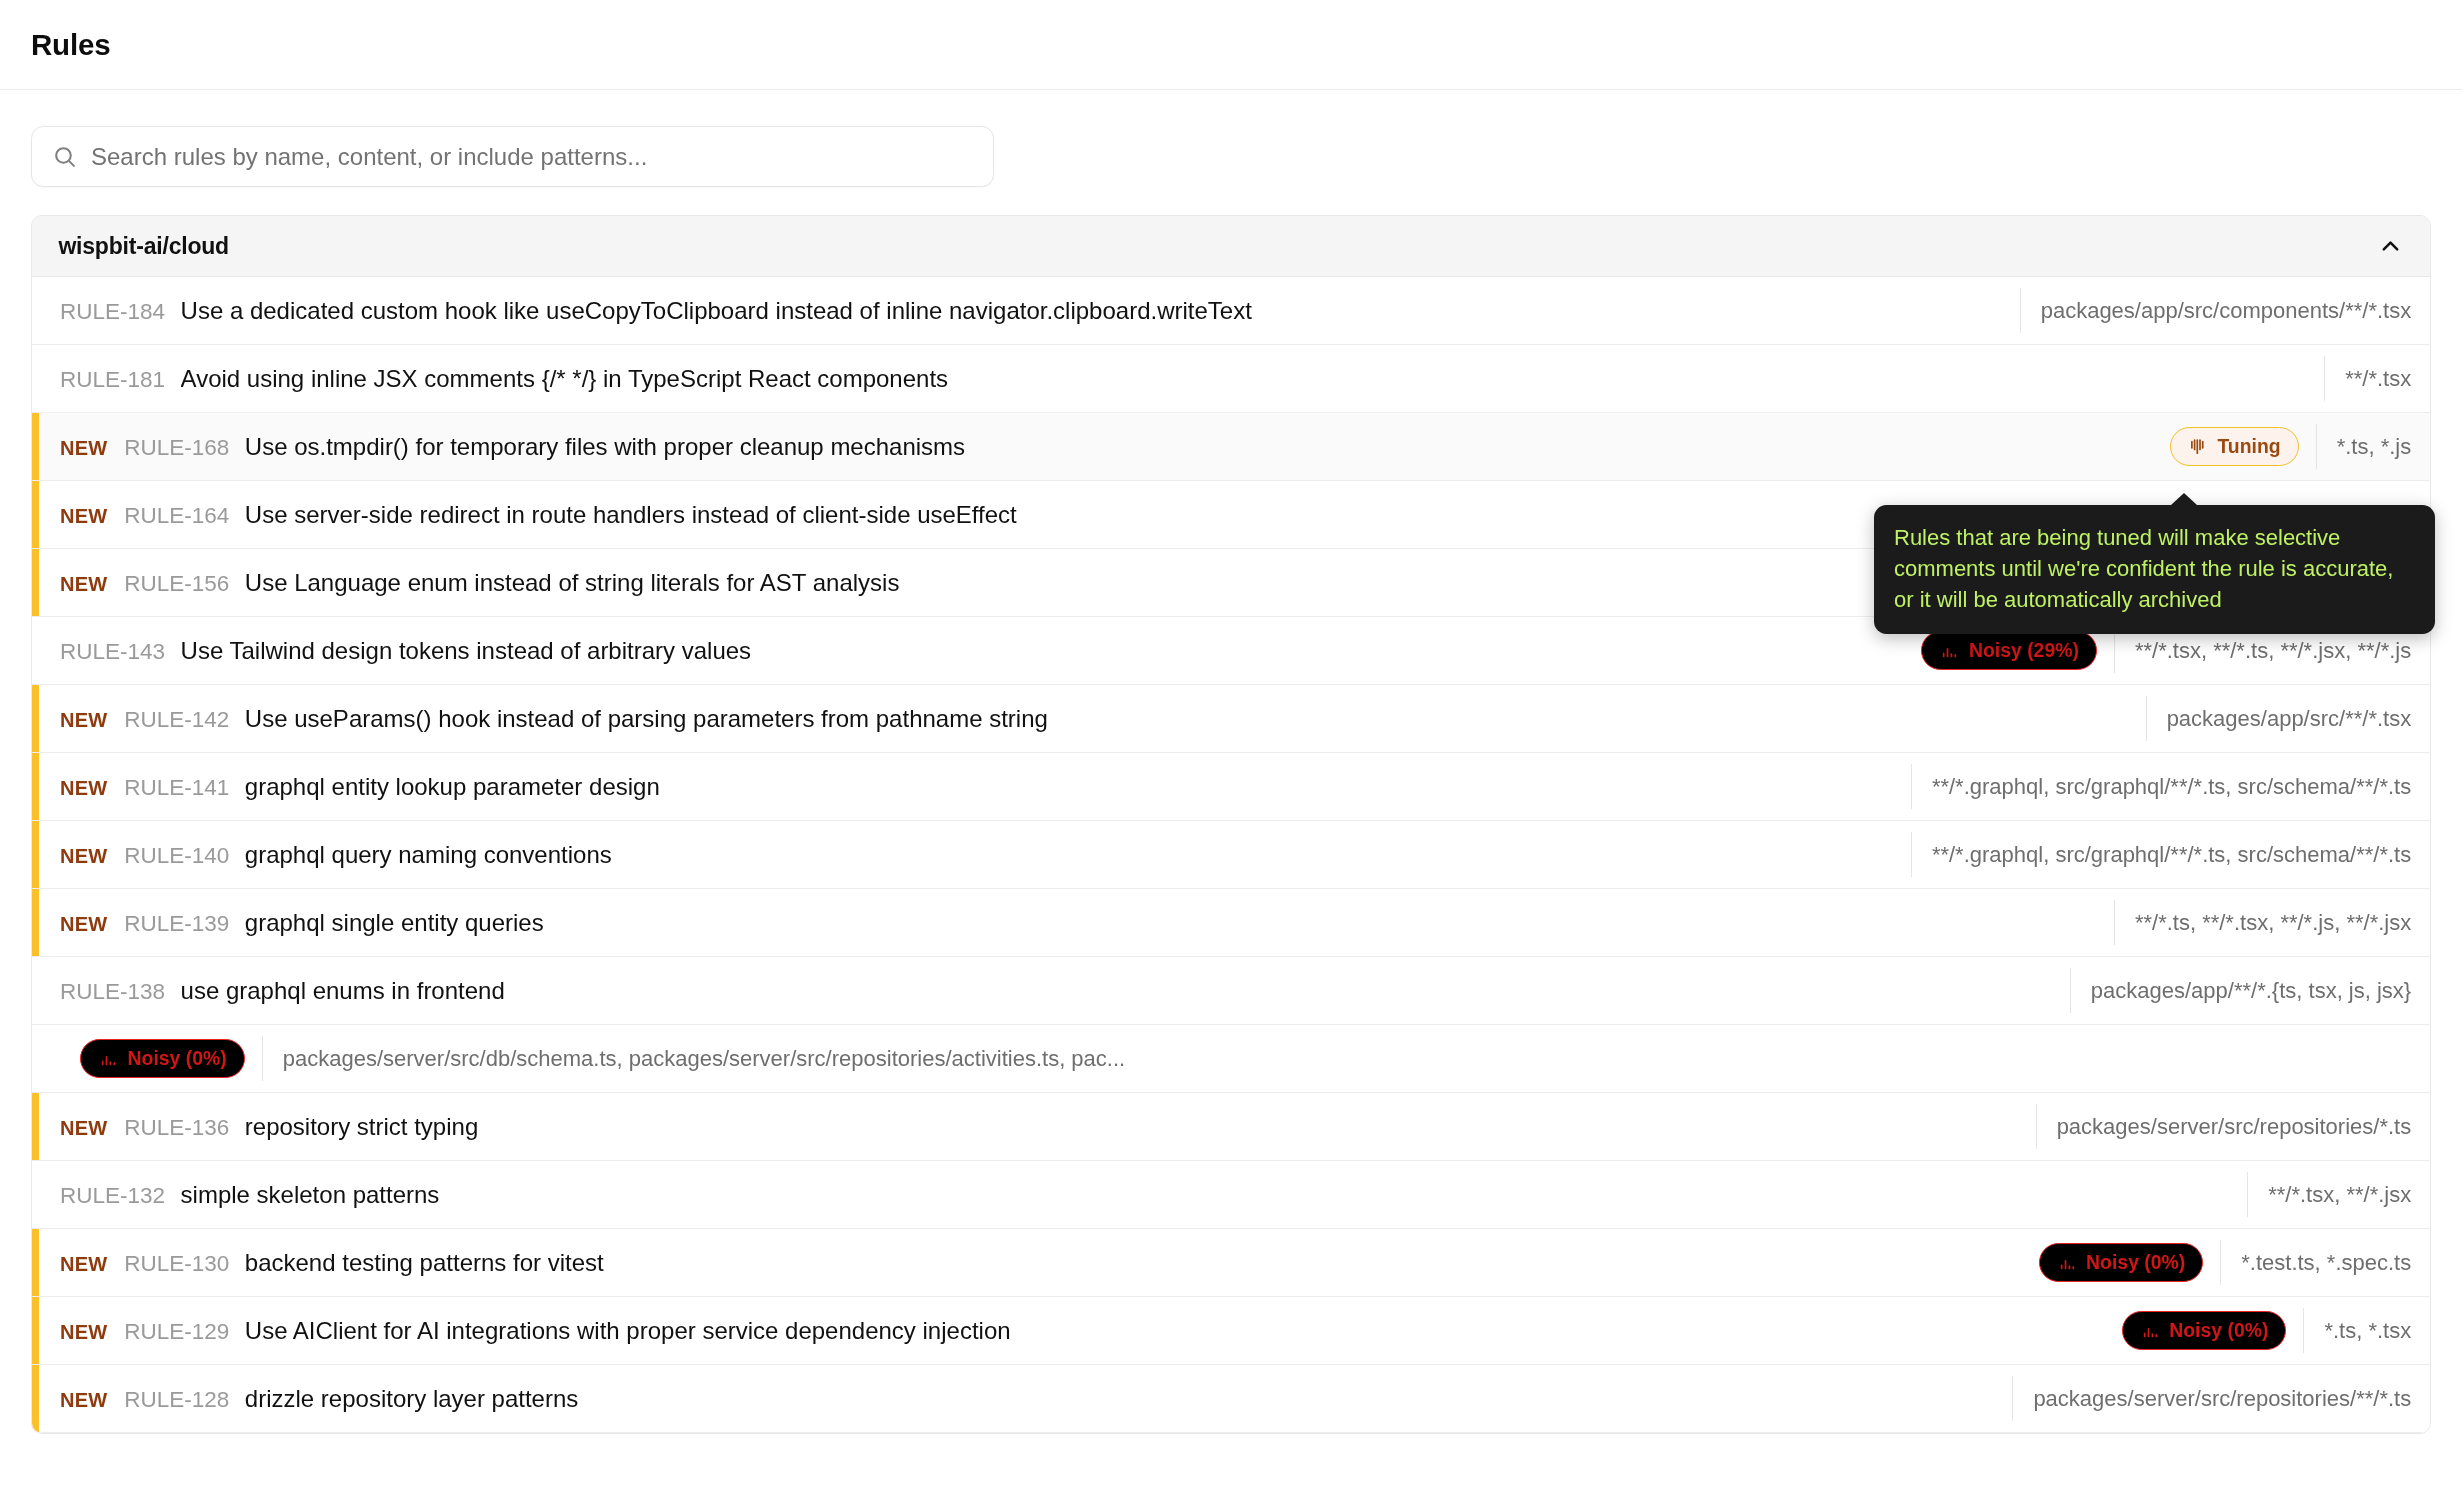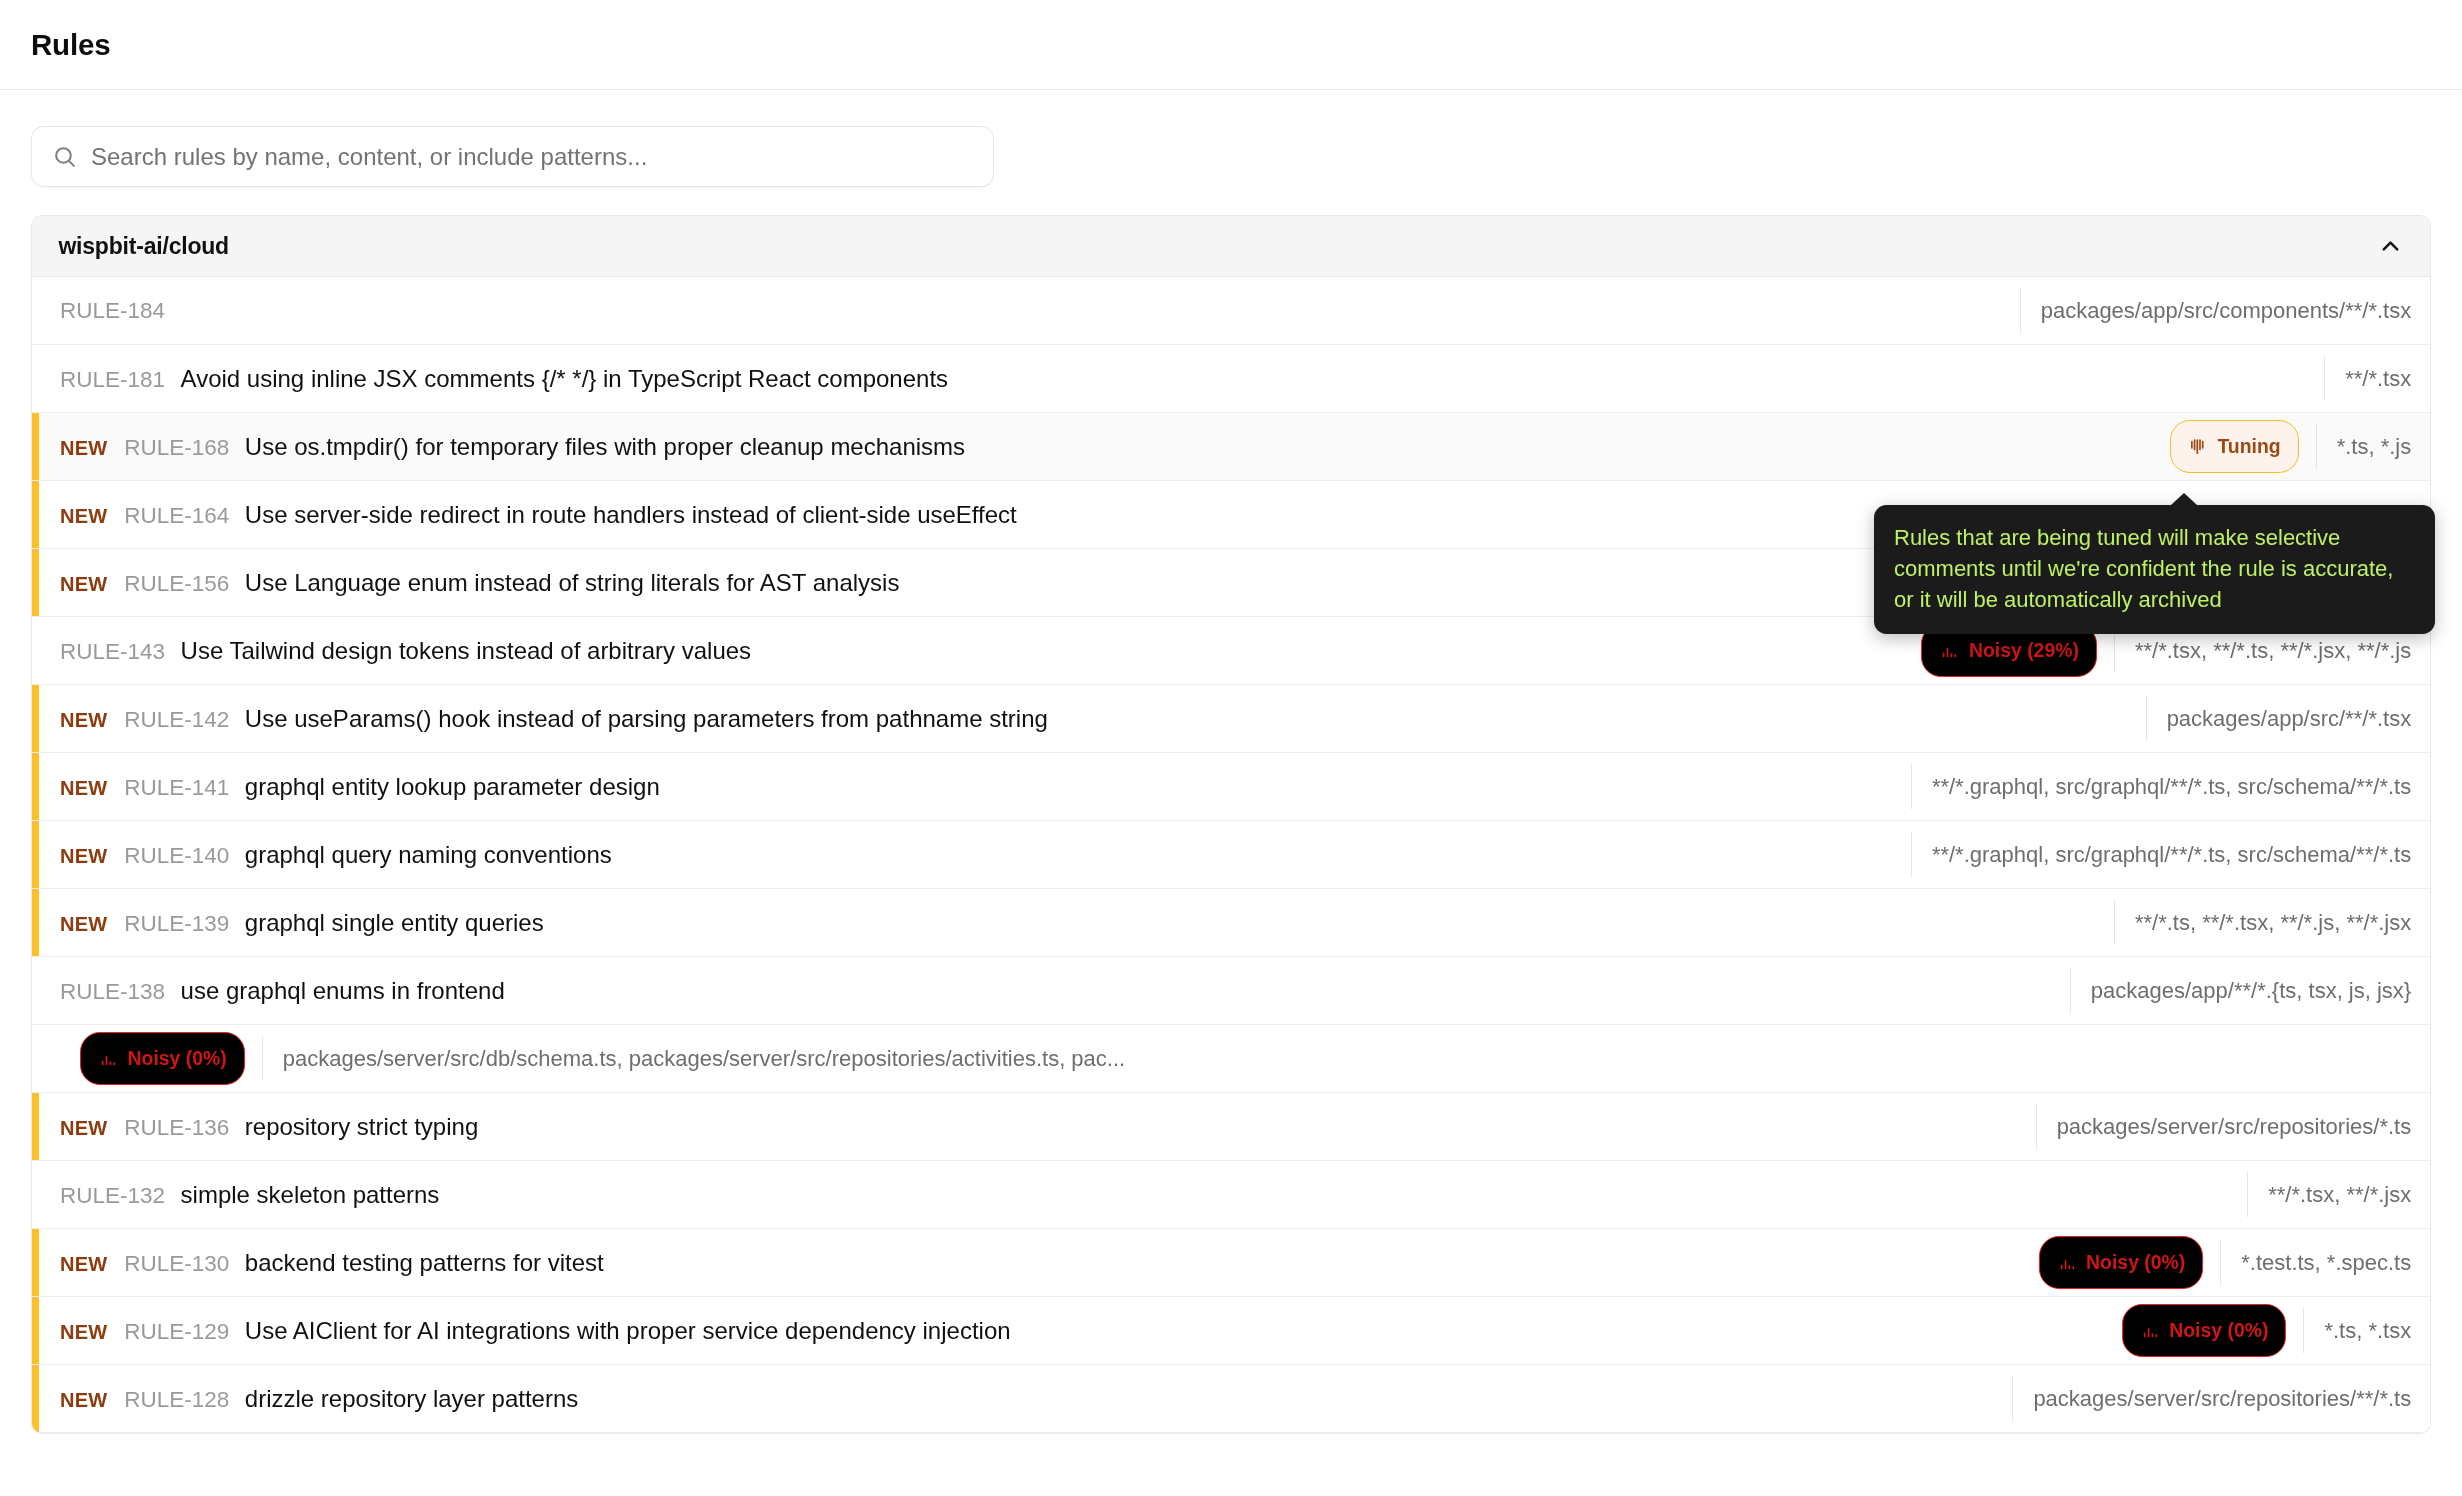--- a/index.html
+++ b/index.html
@@ -138,21 +138,21 @@
     align-items: center;
     flex: 0 0 auto;
     margin-left: 20px;
   }
 
   
   .badge {
     display: inline-flex;
     align-items: center;
     gap: 11px;
-    height: 53px;
+    height: 39px;
     padding: 0 17px;
     border-radius: 20px;
     font-size: 19.4px;
     font-weight: 700;
     white-space: nowrap;
     margin-right: 17px;
   }
   .badge-tuning {
     border: 1.6px solid #f2c024;
     background: #fdf3ec;
@@ -230,20 +230,21 @@
       <svg width="23" height="23" viewBox="0 0 24 24" fill="none" stroke="#111111" stroke-width="2.6" stroke-linecap="round" stroke-linejoin="round">
         <polyline points="5 15 12 8 19 15"></polyline>
       </svg>
     </span>
   </div>
 
   <div id="rules-list">
       <div class="rule-row">
         <div class="row-left">
           <span class="rule-id">RULE-184</span>
+          <span class="rule-name">Use a dedicated custom hook like useCopyToClipboard instead of inline navigator.clipboard.writeText</span>
         </div>
         <div class="row-right">
           <span class="pattern-cell">packages/app/src/components/**/*.tsx</span>
         </div>
       </div>
       <div class="rule-row">
         <div class="row-left">
           <span class="rule-id">RULE-181</span>
           <span class="rule-name">Avoid using inline JSX comments {/* */} in TypeScript React components</span>
         </div>

